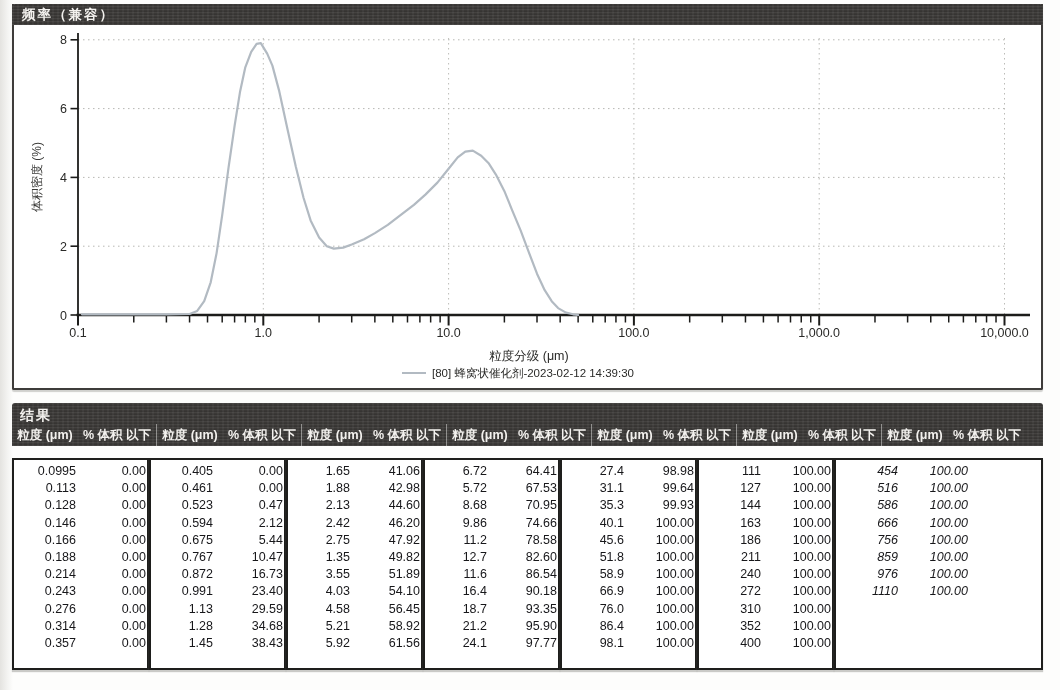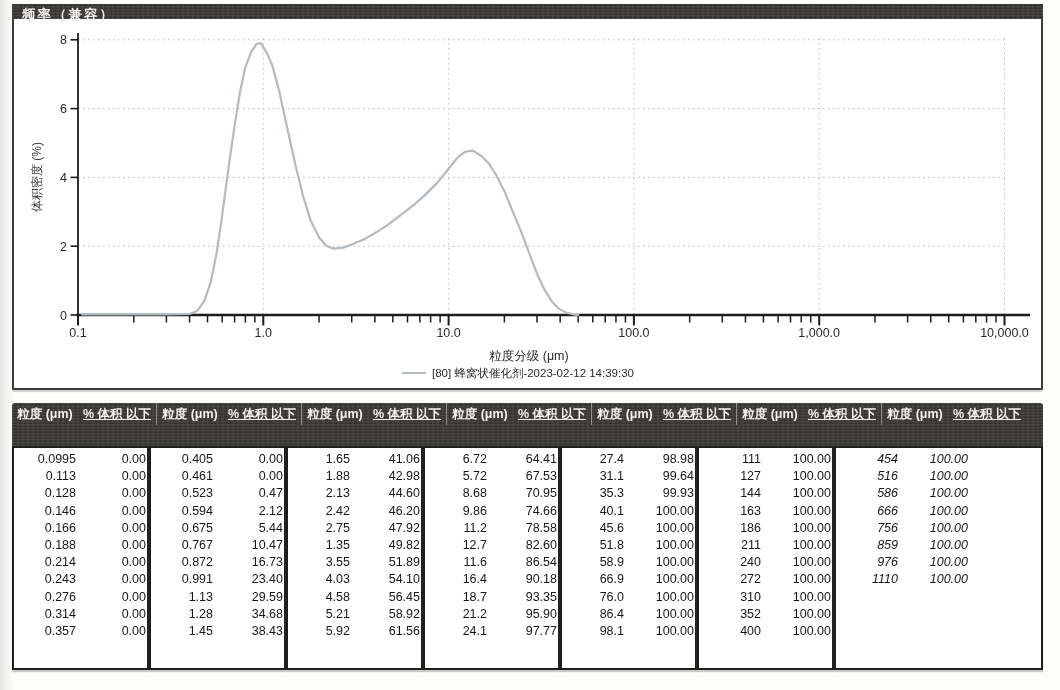--- a/index.html
+++ b/index.html
@@ -14,21 +14,21 @@
   }
   .panel{position:absolute;left:12px;width:1031px;box-sizing:border-box;}
 
   
   .chart-panel{
     top:4px;height:386px;background:#fff;
     border:2px solid #3e3c3a;border-top:none;border-radius:0 0 2px 2px;
     box-shadow:0 2px 1px rgba(140,140,135,.4);
   }
   .titlebar{
-    position:absolute;top:0;left:-2px;right:-2px;height:15px;z-index:3;
+    position:absolute;top:0;left:-2px;right:-2px;height:21px;z-index:3;
     background-color:#3a3836;
     background-image:
       repeating-linear-gradient(0deg, rgba(255,255,255,.05) 0 1px, rgba(0,0,0,.07) 1px 2px, transparent 2px 3px),
       repeating-linear-gradient(90deg, rgba(255,255,255,.04) 0 2px, transparent 2px 5px);
     color:#f3f1ee;font-size:13.5px;font-weight:700;letter-spacing:2px;
     line-height:21px;padding-left:10px;box-sizing:border-box;
     border-radius:3px 3px 0 0;
   }
   #chart-svg{position:absolute;top:0;left:0;}
 
@@ -44,27 +44,28 @@
   }
   .results-title{
     font-size:14px;font-weight:700;letter-spacing:2px;
     padding:3px 0 0 8px;height:18px;line-height:18px;
   }
   .results-colheads{display:flex;height:22px;font-size:12.5px;font-weight:700;align-items:center;}
   .head-group{box-sizing:border-box;display:flex;height:100%;align-items:center;flex:0 0 137px;}
   .head-group:last-child{flex:1 1 auto;}
   .head-group + .head-group{border-left:1px solid rgba(250,250,248,.45);}
   .head-size{width:66px;text-align:center;}
-  .head-pct{width:78px;text-align:center;white-space:nowrap;text-decoration:underline;}
+  .head-pct{width:78px;text-align:center;white-space:nowrap;}
 
   .results-body{position:absolute;top:43px;left:0;right:0;bottom:0;display:flex;}
   .body-group{
     box-sizing:border-box;flex:0 0 137px;background:#fff;
     border:2px solid #1e1e1c;padding-top:3px;
     box-shadow:0 2px 1px rgba(140,140,135,.45);
+    margin-top:12px;
   }
   .body-group:last-child{flex:1 1 auto;font-style:italic;}
   .trow{display:flex;height:17.2px;line-height:17.2px;font-size:12.5px;color:#17171a;}
   .cell-size{width:62px;text-align:right;}
   .cell-pct{width:70px;text-align:right;}
 </style>
 </head>
 <body>
 
 <div class="left-edge"></div>
@@ -150,20 +151,21 @@
       <text font-family="&quot;Liberation Sans&quot;,&quot;DejaVu Sans&quot;,sans-serif" transform="translate(27,173) rotate(-90)" font-size="12" fill="#3a3a38" text-anchor="middle">体积密度 (%)</text>
       <text font-family="&quot;Liberation Sans&quot;,&quot;DejaVu Sans&quot;,sans-serif" x="515" y="356" font-size="12.5" fill="#2a2a28" text-anchor="middle">粒度分级 (μm)</text>
       <line x1="388" y1="369" x2="412" y2="369" stroke="#b2bac2" stroke-width="2"></line>
       <text font-family="&quot;Liberation Sans&quot;,&quot;DejaVu Sans&quot;,sans-serif" x="418" y="373" font-size="11.5" fill="#2a2a28">[80] 蜂窝状催化剂-2023-02-12 14:39:30</text>
       <path d="M67.9 310.3 L119.8 310.3 L152.4 310.3 L175.6 310.0 L183.2 306.9 L190.2 297.2 L196.7 278.3 L202.6 249.1 L208.2 211.2 L214.6 163.1 L220.6 121.8 L226.1 87.4 L231.3 63.3 L237.2 47.8 L242.6 39.9 L246.8 39.2 L253.2 49.6 L258.4 61.6 L265.3 87.4 L273.5 125.2 L281.9 163.1 L289.6 194.0 L296.6 216.4 L305.1 233.6 L312.8 242.2 L319.8 244.6 L329.2 243.6 L337.7 240.5 L350.1 235.3 L360.9 229.1 L373.8 220.9 L386.5 211.2 L399.9 200.9 L411.4 190.6 L423.4 178.6 L434.6 164.8 L443.7 153.4 L451.3 147.6 L458.8 146.6 L467.2 151.7 L474.9 159.6 L481.9 170.6 L490.4 187.2 L498.1 206.1 L506.7 226.7 L514.5 247.4 L523.0 269.7 L530.7 286.2 L537.7 297.2 L544.1 304.1 L552.0 308.6 L559.1 310.3 L564.1 311.0" fill="none" stroke="#b2bac2" stroke-width="2.2" stroke-linejoin="round" stroke-linecap="round"></path>
     </svg>
 </section>
 
 <section class="panel results-panel">
   <div class="results-header">
+    <div class="results-title">结果</div>
     <div class="results-colheads" id="results-colheads">
         <div class="head-group">
           <span class="head-size">粒度 (μm)</span>
           <span class="head-pct">% 体积 以下</span>
         </div>
         <div class="head-group">
           <span class="head-size">粒度 (μm)</span>
           <span class="head-pct">% 体积 以下</span>
         </div>
         <div class="head-group">

